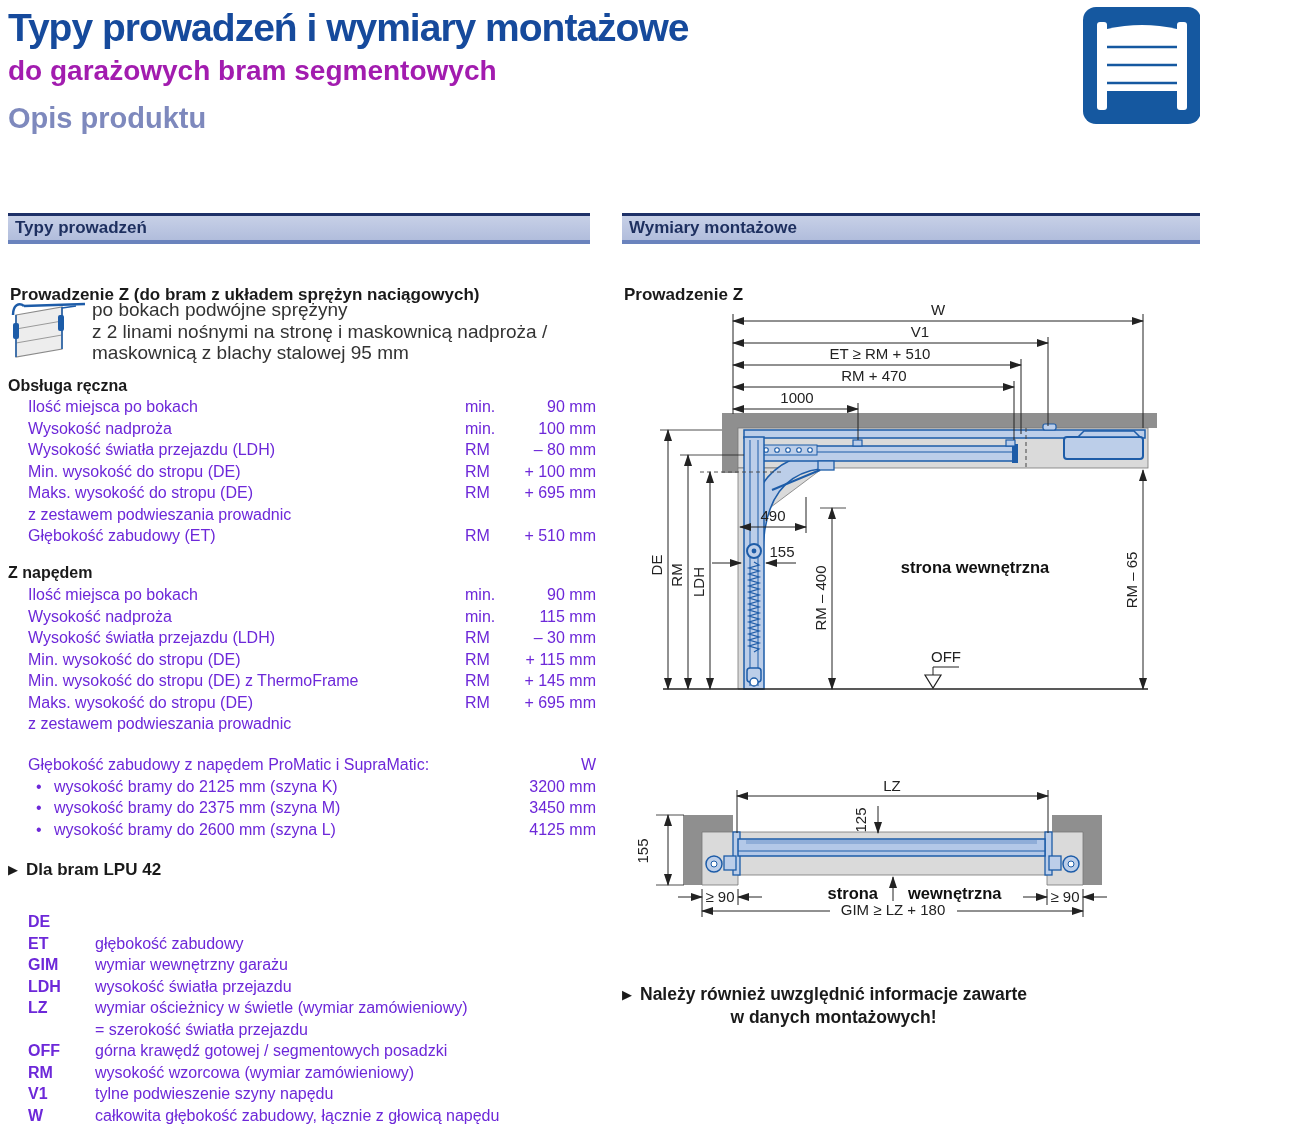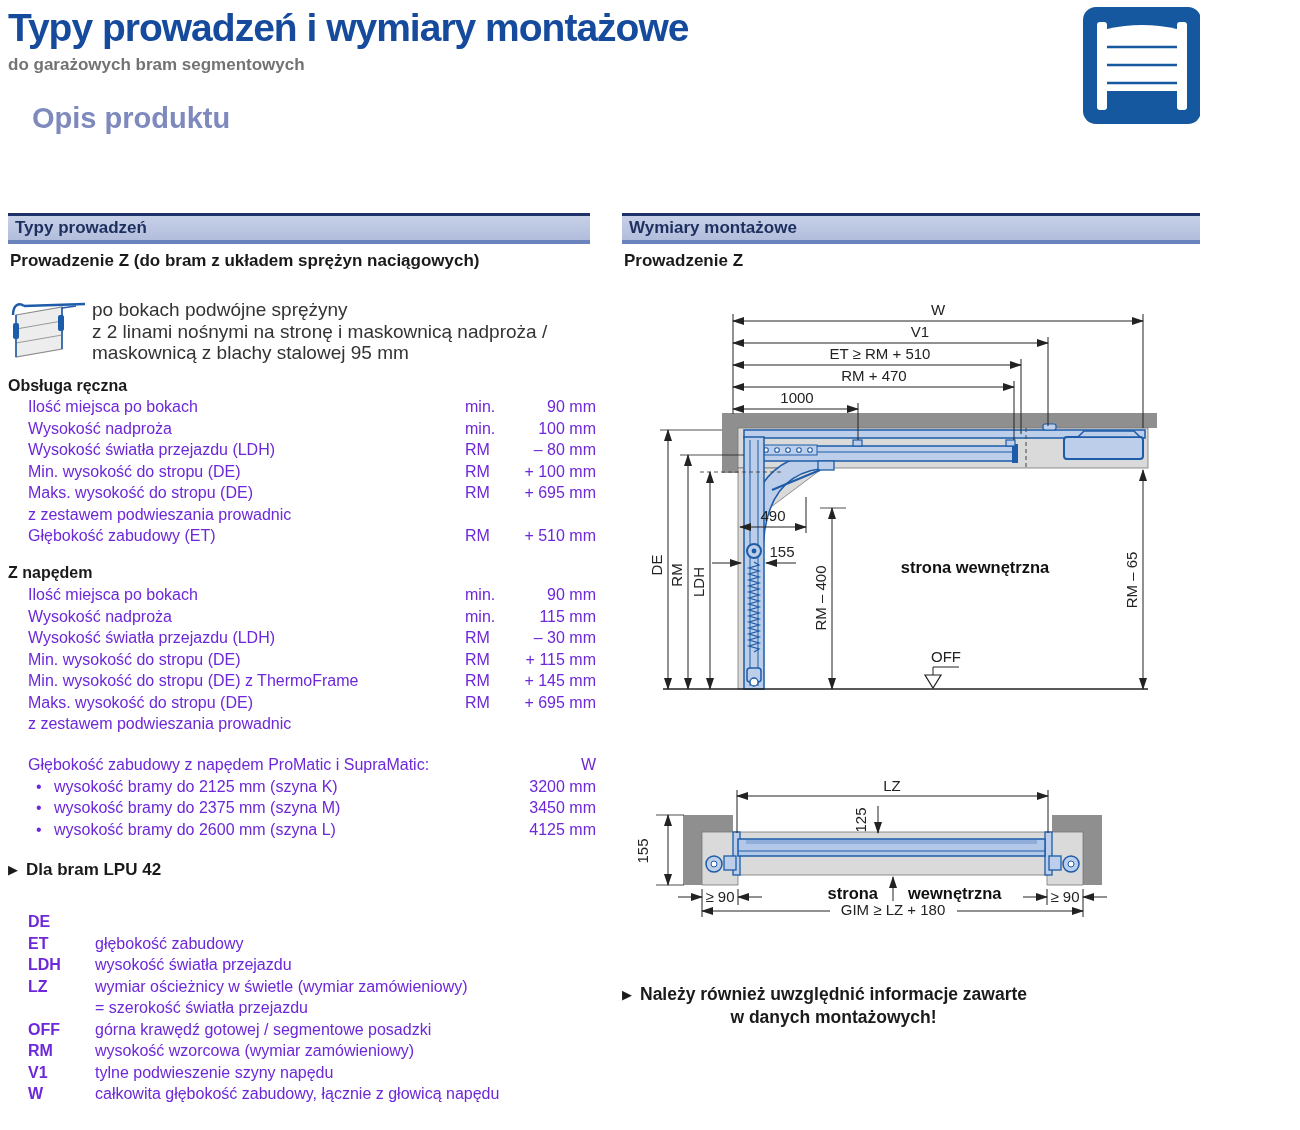--- a/index.html
+++ b/index.html
@@ -1,27 +1,27 @@
 <!DOCTYPE html>
 <html><head>
 <meta charset="utf-8">
 <style>
   html,body{margin:0;padding:0;background:#fff;}
   #root{position:relative;width:1200px;height:1130px;background:#fff;overflow:hidden;
         font-family:"Liberation Sans","DejaVu Sans",sans-serif;color:#2e2e2e;}
   .abs{position:absolute;}
   
   .title{left:8px;top:6px;font-size:39px;font-weight:bold;color:#164a9c;letter-spacing:-1px;}
-  .subtitle{left:8px;top:55px;font-size:17px;font-weight:bold;color:#737373;}
-  .opis{left:8px;top:102px;font-size:29px;font-weight:bold;color:#7e89bd;margin-left:24px;}
+  .subtitle{left:8px;top:55px;font-size:28px;font-weight:bold;color:#a21caf;}
+  .opis{left:8px;top:102px;font-size:29px;font-weight:bold;color:#7e89bd;}
   
   .bar{height:24px;background:linear-gradient(#c7d0e7,#b1bddc);
        border-top:3px solid #1e3168;border-bottom:4px solid #6a83bd;
        font-size:17px;font-weight:bold;color:#1d2f5f;line-height:24px;padding-left:7px;box-sizing:content-box;}
-  .subhead{font-size:17px;font-weight:bold;color:#1a1a1a;}
+  .subhead{font-size:17px;font-weight:bold;color:#1a1a1a;margin-top:34px;}
   
   .side{left:1228px;top:0;width:67px;height:452px;background:#1558a0;}
   .rot{position:absolute;transform:rotate(-90deg);transform-origin:left top;white-space:nowrap;
        color:#fff;font-weight:bold;font-size:15px;}
   
   .desc{font-size:19px;line-height:21.5px;color:#333;}
   
   .sechead{font-size:16px;font-weight:bold;color:#1a1a1a;}
   .tbl{width:568px;font-size:16px;color:#6d28d9;margin-left:20px;}
   .trow{display:grid;grid-template-columns:437px 55px 1fr;height:21.5px;align-items:start;}
@@ -191,34 +191,38 @@
 
   <div class="abs tbl" style="left:8px;top:913px;width:580px;">
     <div class="lrow">
         <span class="term">DE</span>
       </div>
     <div class="lrow">
         <span class="term">ET</span>
         <span>głębokość zabudowy</span>
       </div>
     <div class="lrow">
+        <span class="term">GIM</span>
+        <span>wymiar wewnętrzny garażu</span>
+      </div>
+    <div class="lrow">
         <span class="term">LDH</span>
         <span>wysokość światła przejazdu</span>
       </div>
     <div class="lrow">
         <span class="term">LZ</span>
         <span>wymiar ościeżnicy w świetle (wymiar zamówieniowy)</span>
       </div>
     <div class="lrow">
         <span class="term"></span>
         <span>= szerokość światła przejazdu</span>
       </div>
     <div class="lrow">
         <span class="term">OFF</span>
-        <span>górna krawędź gotowej / segmentowe posadzki</span>
+        <span>górna krawędź gotowej / segmentowych posadzki</span>
       </div>
     <div class="lrow">
         <span class="term">RM</span>
         <span>wysokość wzorcowa (wymiar zamówieniowy)</span>
       </div>
     <div class="lrow">
         <span class="term">V1</span>
         <span>tylne podwieszenie szyny napędu</span>
       </div>
     <div class="lrow">

